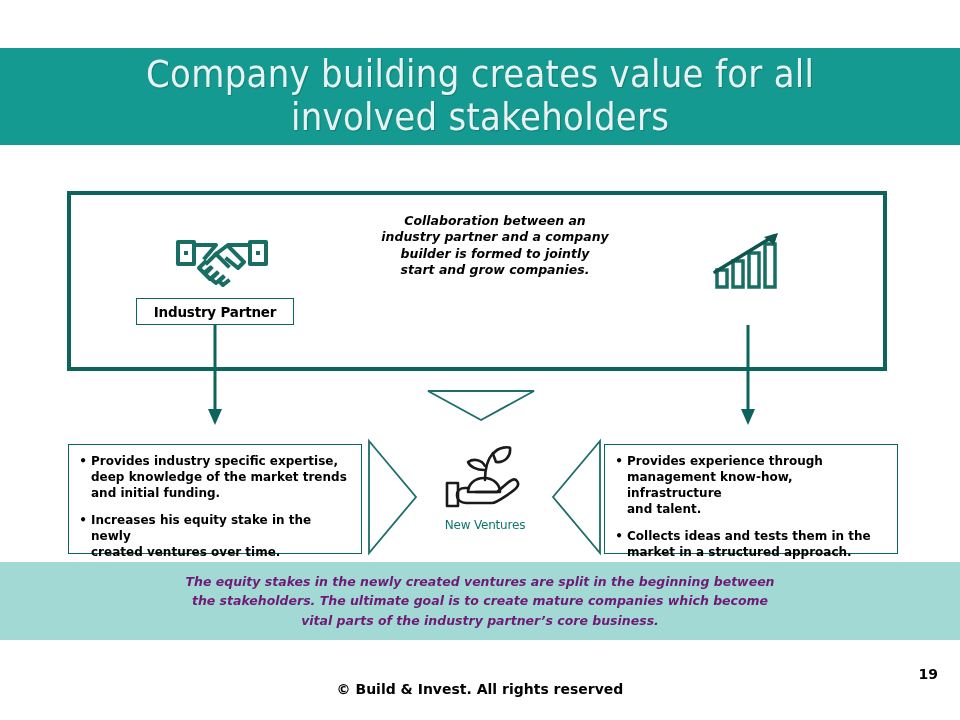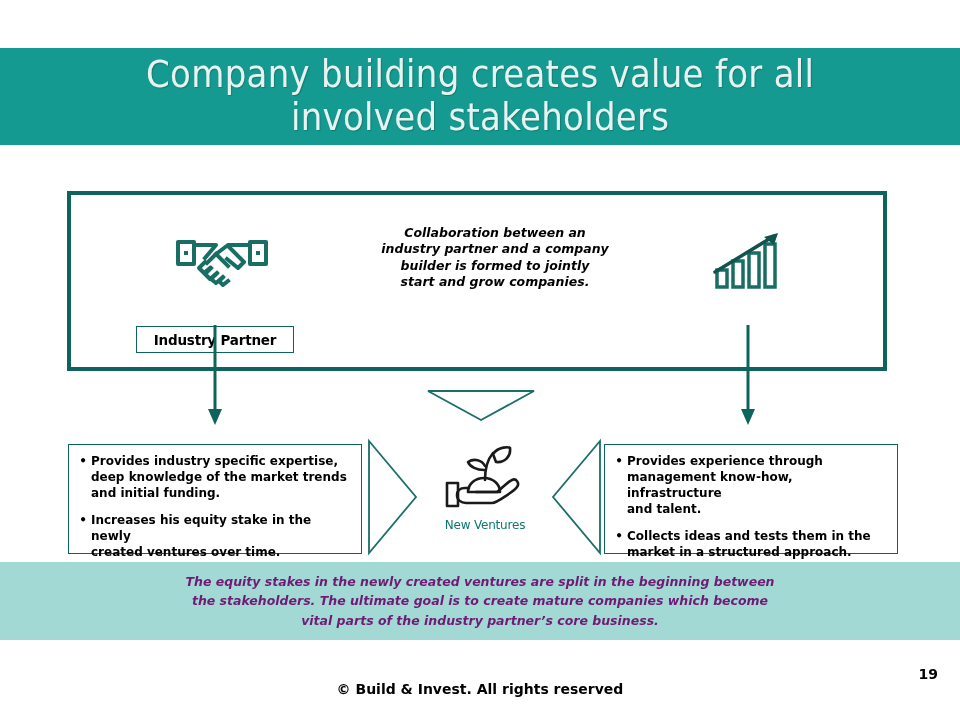--- a/index.html
+++ b/index.html
@@ -82,42 +82,41 @@
     width: 280px;
     text-align: center;
     font-family: "DejaVu Sans", sans-serif;
     font-weight: bold;
     font-style: italic;
     font-size: 12.5px;
     color: #000000;
     line-height: 1.30;
   }
   .center-text p {
-    margin: 12px;
+    margin: 0;
     white-space: pre-line;
   }
   .center-text p + p {
     margin-top: 11px;
   }
 
   
   .role-label {
     position: absolute;
     border: 1.5px solid #0d645c;
     background: #ffffff;
     box-sizing: border-box;
     display: flex;
     align-items: center;
     justify-content: center;
     font-family: "DejaVu Sans", sans-serif;
     font-weight: bold;
     font-size: 13.5px;
     color: #000000;
     letter-spacing: -0.2px;
-    margin-top: 28px;
   }
   .role-label.left {
     left: 136px;
     top: 298px;
     width: 158px;
     height: 27px;
   }
   .role-label.right {
     left: 664px;
     top: 298px;

